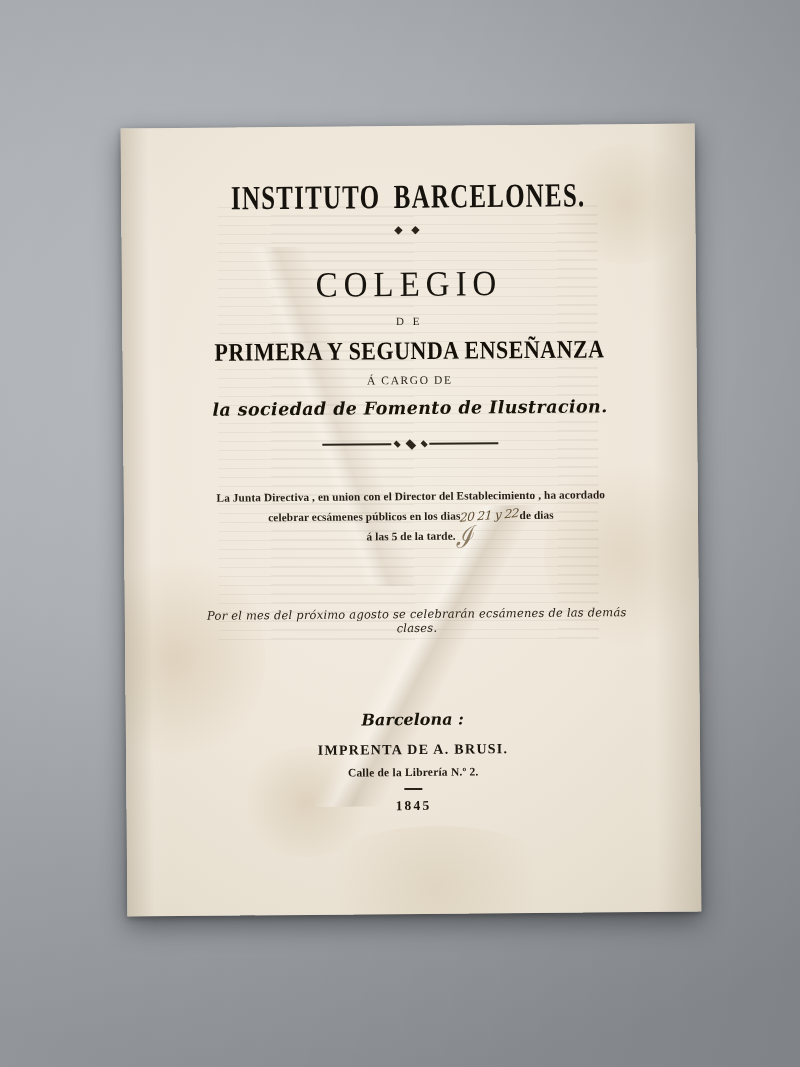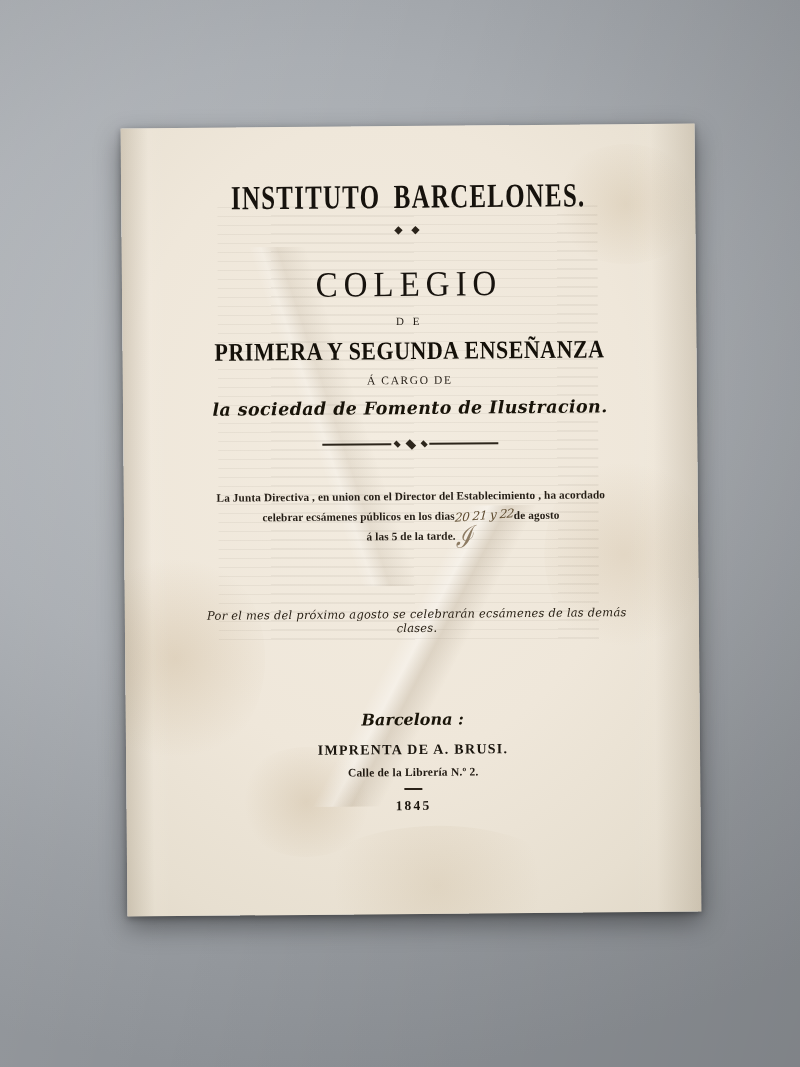--- a/index.html
+++ b/index.html
@@ -309,21 +309,21 @@
       <span class="bar"></span>
       <span class="dia small"></span>
       <span class="dia"></span>
       <span class="dia small"></span>
       <span class="bar"></span>
     </div>
 
     <div class="body-note">
       <span class="ln">La Junta Directiva , en union con el Director del Establecimiento , ha acordado</span>
       <span class="ln">
-        <span>celebrar ecsámenes públicos en los dias</span><span class="handwrite">20 21 y 22</span><span>de agosto</span>
+        <span>celebrar ecsámenes públicos en los dias</span><span class="handwrite">20 21 y 22</span><span>de dias</span>
       </span>
       <span class="ln">á las 5 de la tarde.</span>
     </div>
 
     <div class="hand-flourish">ℐ</div>
 
     <div class="italic-note">Por el mes del próximo agosto se celebrarán ecsámenes de las demás clases.</div>
 
     <div class="imprint-city">Barcelona :</div>
     <div class="imprint-press">IMPRENTA DE A. BRUSI.</div>

